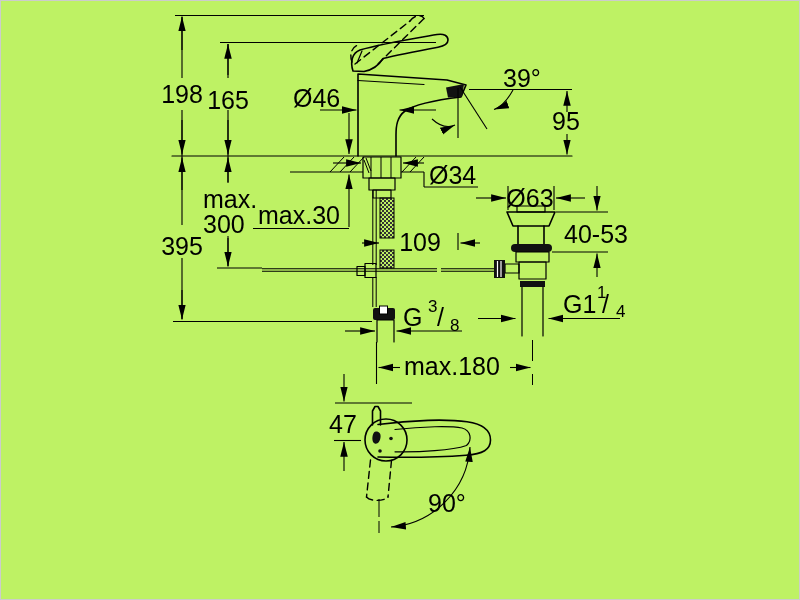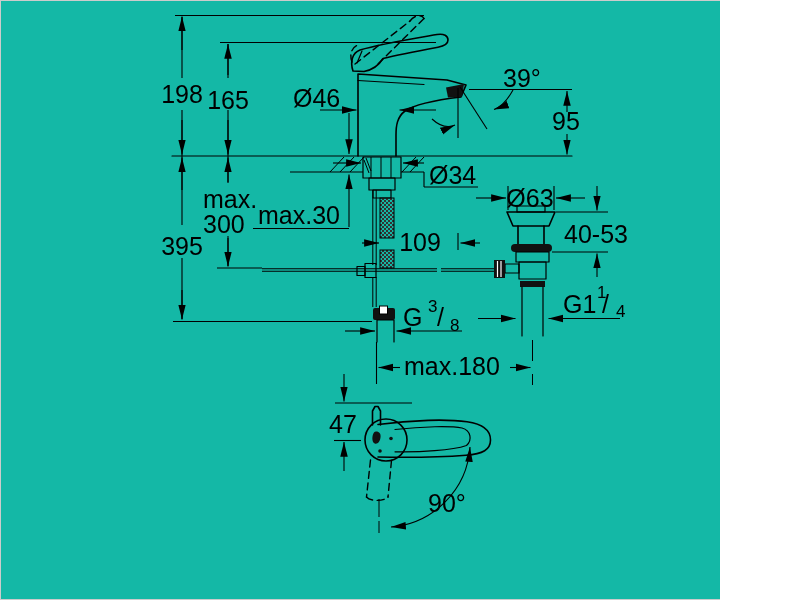--- a/index.html
+++ b/index.html
@@ -1,16 +1,16 @@
 <!DOCTYPE html>
 <html><head>
 <meta charset="utf-8">
 <style>
   html,body{margin:0;padding:0;background:#ffffff;}
-  .page{position:relative;width:720px;height:600px;background:#14b8a6;overflow:hidden;}
+  .page{position:relative;width:800px;height:600px;background:#bef264;overflow:hidden;}
   svg{display:block;}
   .part{fill:none;stroke:#000;stroke-width:1.6;stroke-linejoin:round;stroke-linecap:round;}
   .part2{fill:none;stroke:#000;stroke-width:1.2;stroke-linejoin:round;stroke-linecap:round;}
   .dim{fill:none;stroke:#000;stroke-width:1.1;}
   .thin{fill:none;stroke:#000;stroke-width:1;}
   .dash{fill:none;stroke:#000;stroke-width:1.4;stroke-dasharray:7 4.5;stroke-linecap:round;}
   .fillb{fill:#111;stroke:none;}
   text{font-family:"Liberation Sans",sans-serif;font-size:25px;fill:#000;}
   .small{font-size:17px;}
   .mid{text-anchor:middle;}

